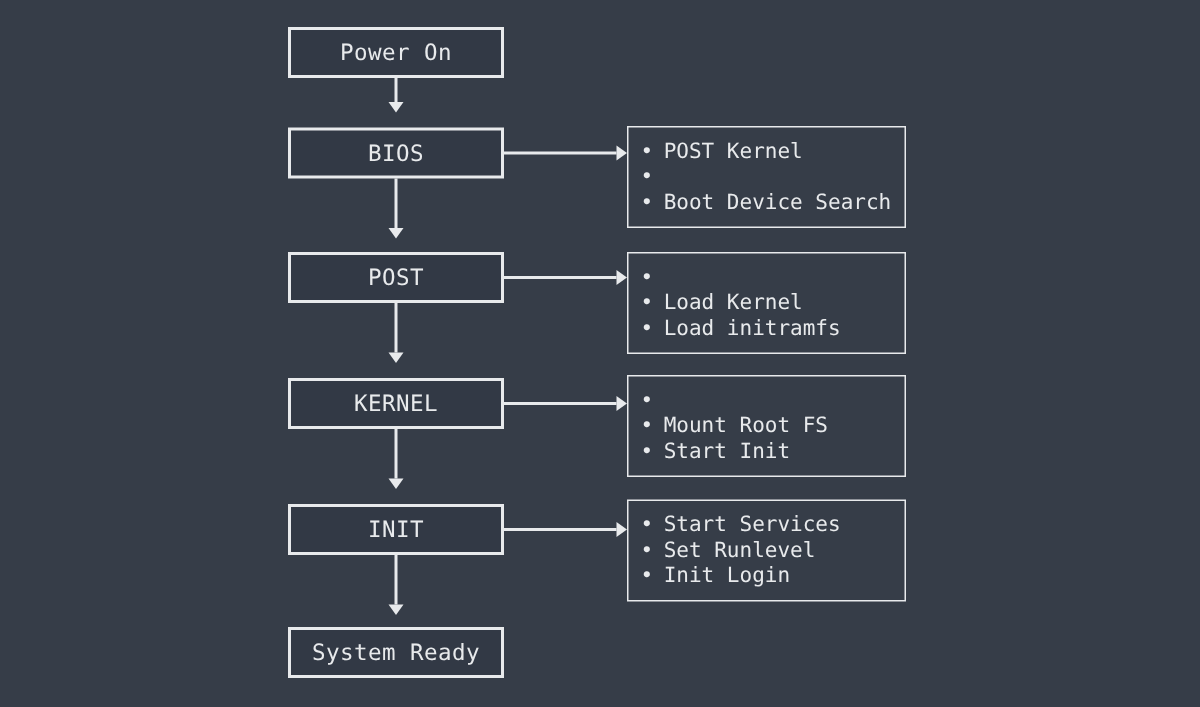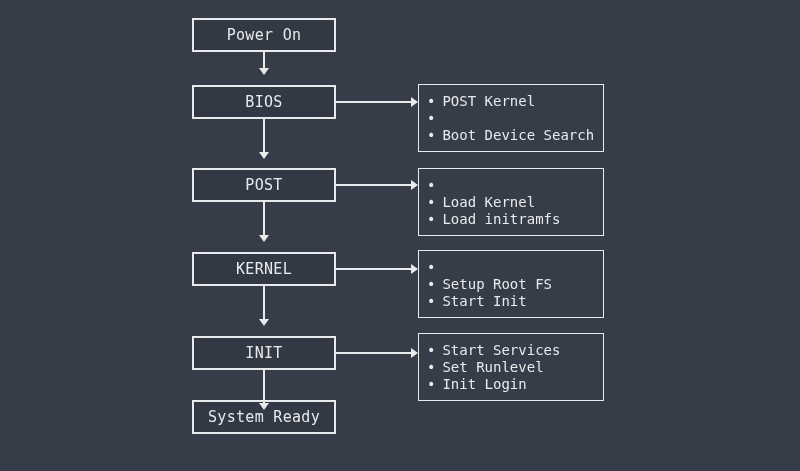--- a/index.html
+++ b/index.html
@@ -31,21 +31,21 @@
     justify-content: center;
     font-size: 15px;
     letter-spacing: 0.3px;
     white-space: nowrap;
   }
   .stage.s0 { top: 18px; }
   .stage.s1 { top: 85px; }
   .stage.s2 { top: 168px; }
   .stage.s3 { top: 252px; }
   .stage.s4 { top: 336px; }
-  .stage.s5 { top: 400px; }
+  .stage.s5 { top: 418px; }
 
   
   .details {
     position: absolute;
     left: 418px;
     width: 186px;
     height: 68px;
     border: 1.5px solid var(--fg);
     display: flex;
     flex-direction: column;
@@ -197,21 +197,21 @@
       <span>Load initramfs</span>
     </div>
   </div>
 
   <div class="details d3">
     <div class="row">
       <span class="bullet">•</span>
     </div>
     <div class="row">
       <span class="bullet">•</span>
-      <span>Setup Root FS</span>
+      <span>Mount Root FS</span>
     </div>
     <div class="row">
       <span class="bullet">•</span>
       <span>Start Init</span>
     </div>
   </div>
 
   <div class="details d4">
     <div class="row">
       <span class="bullet">•</span>

